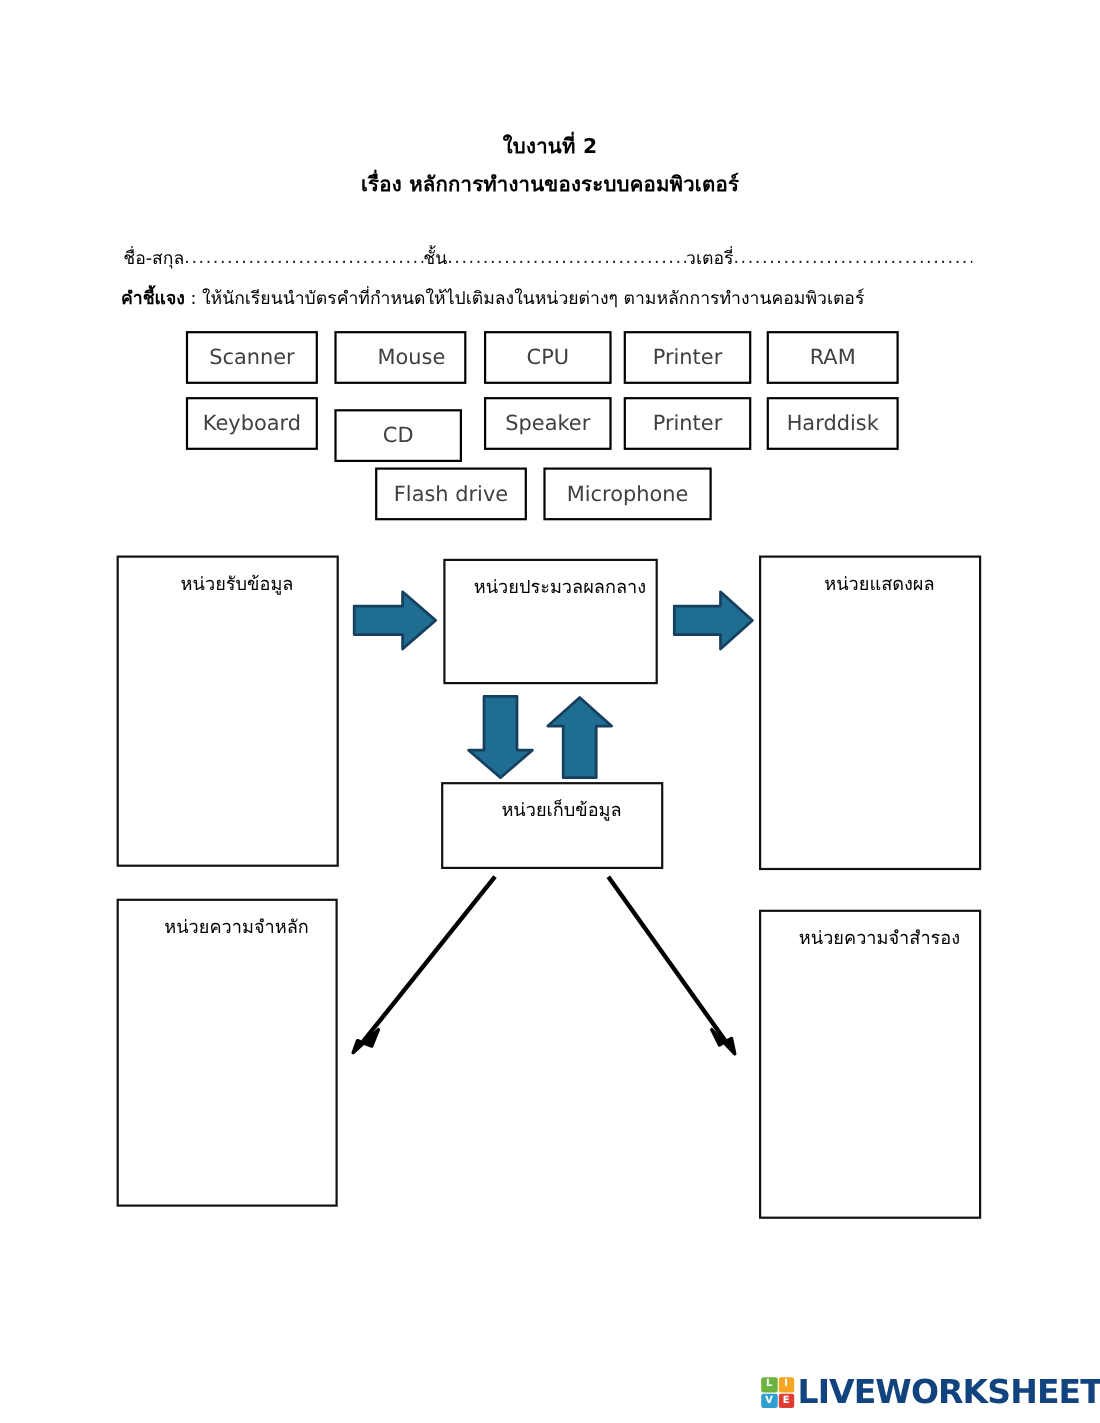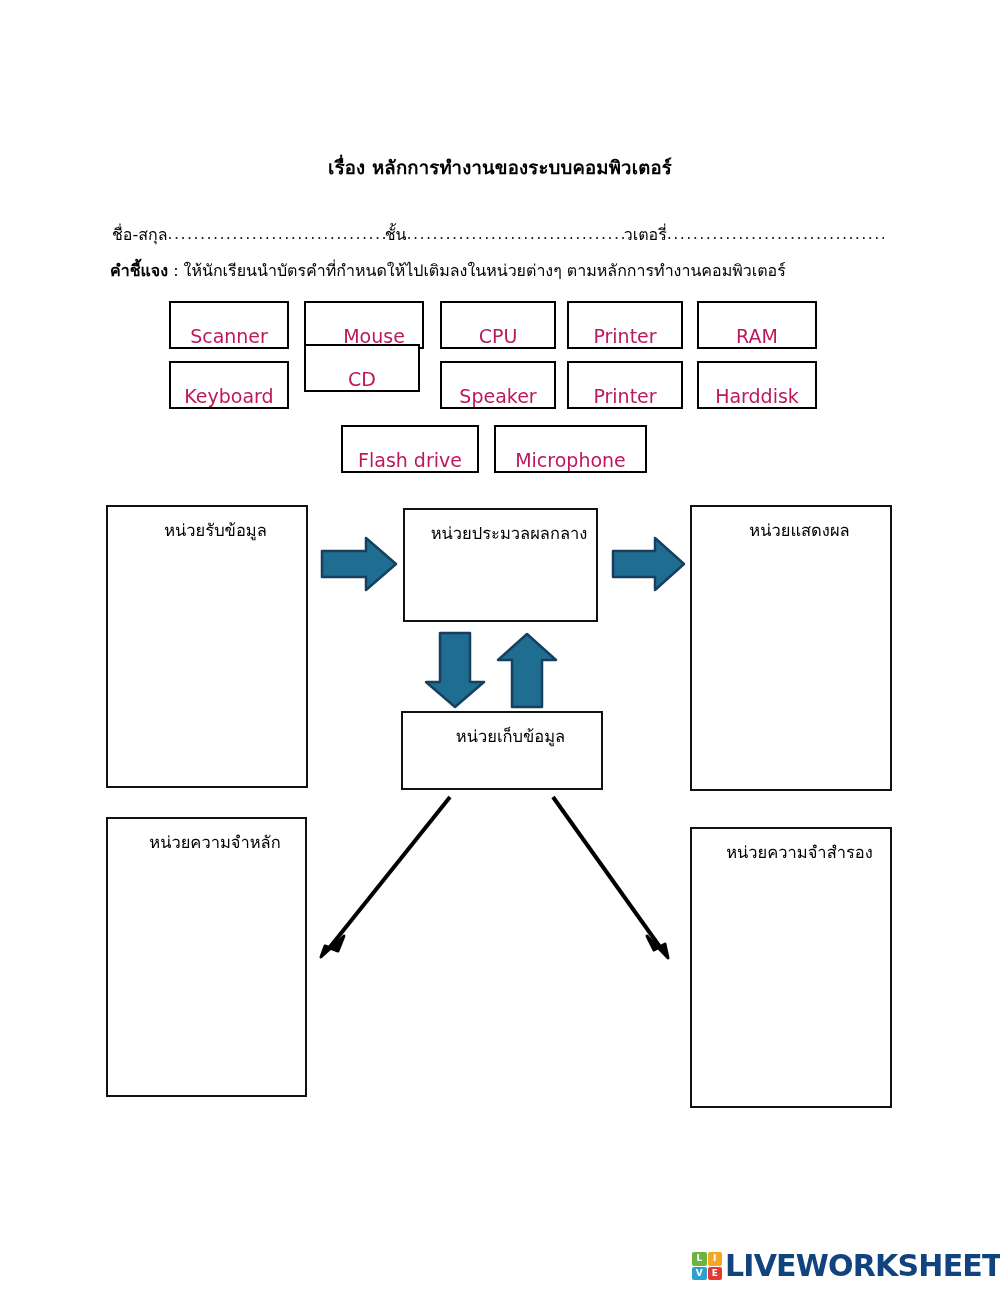--- a/index.html
+++ b/index.html
@@ -72,24 +72,24 @@
   }
   #instruction .strong { font-weight: 700; }
 
   
   .card {
     position: absolute;
     border: 2px solid #000;
     background: #fff;
     box-sizing: border-box;
     display: flex;
-    align-items: flex-end;
+    align-items: center;
     justify-content: center;
     font-size: 19px;
-    color: #be185d;
+    color: #404040;
     font-family: "DejaVu Sans", "Liberation Sans", sans-serif;
   }
 
   
   .dbox {
     position: absolute;
     border: 2px solid #111;
     background: #fff;
     box-sizing: border-box;
     font-size: 16.5px;
@@ -149,20 +149,21 @@
     letter-spacing: -0.8px;
     color: #11437f;
     line-height: 1;
   }
 </style>
 </head>
 <body>
 
 <div id="page">
 
+  <div class="title-line" id="title-1">ใบงานที่ 2</div>
   <div class="title-line" id="title-2">เรื่อง หลักการทำงานของระบบคอมพิวเตอร์</div>
 
   <div id="name-line">
     <span class="lbl">ชื่อ-สกุล</span>
     <span class="dots d1">....................................................................................................................................</span>
     <span class="lbl">ชั้น</span>
     <span class="dots d2">....................................................................................................................................</span>
     <span class="lbl">วเตอรี่</span>
     <span class="dots d3">....................................................................................................................................</span>
   </div>
@@ -183,21 +184,21 @@
       </div>
       <div class="card" style="left: 567px; top: 301px; width: 116px; height: 48px;">
         <span>Printer</span>
       </div>
       <div class="card" style="left: 697px; top: 301px; width: 120px; height: 48px;">
         <span>RAM</span>
       </div>
       <div class="card" style="left: 169px; top: 361px; width: 120px; height: 48px;">
         <span>Keyboard</span>
       </div>
-      <div class="card" style="left: 304px; top: 344px; width: 116px; height: 48px;">
+      <div class="card" style="left: 304px; top: 372px; width: 116px; height: 48px;">
         <span>CD</span>
       </div>
       <div class="card" style="left: 440px; top: 361px; width: 116px; height: 48px;">
         <span>Speaker</span>
       </div>
       <div class="card" style="left: 567px; top: 361px; width: 116px; height: 48px;">
         <span>Printer</span>
       </div>
       <div class="card" style="left: 697px; top: 361px; width: 120px; height: 48px;">
         <span>Harddisk</span>

